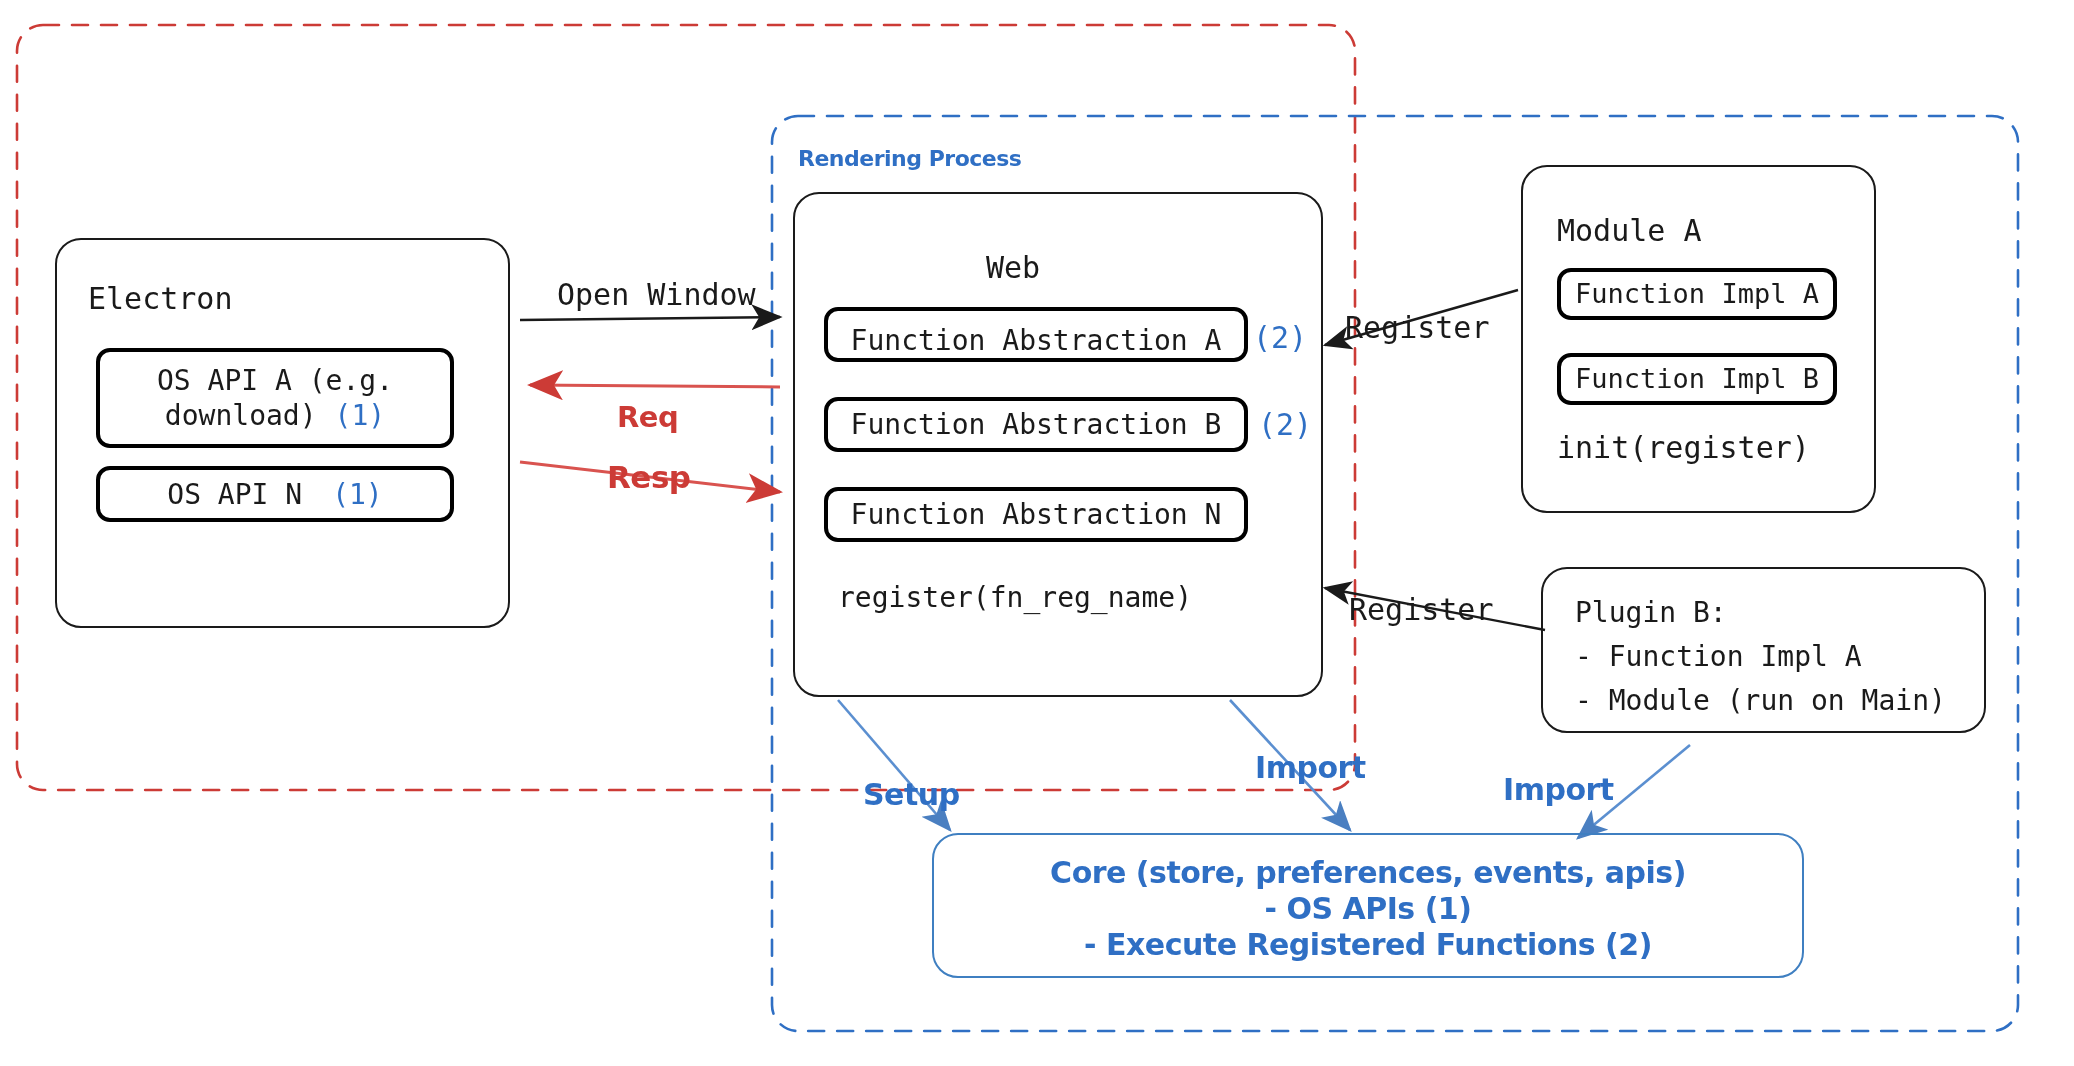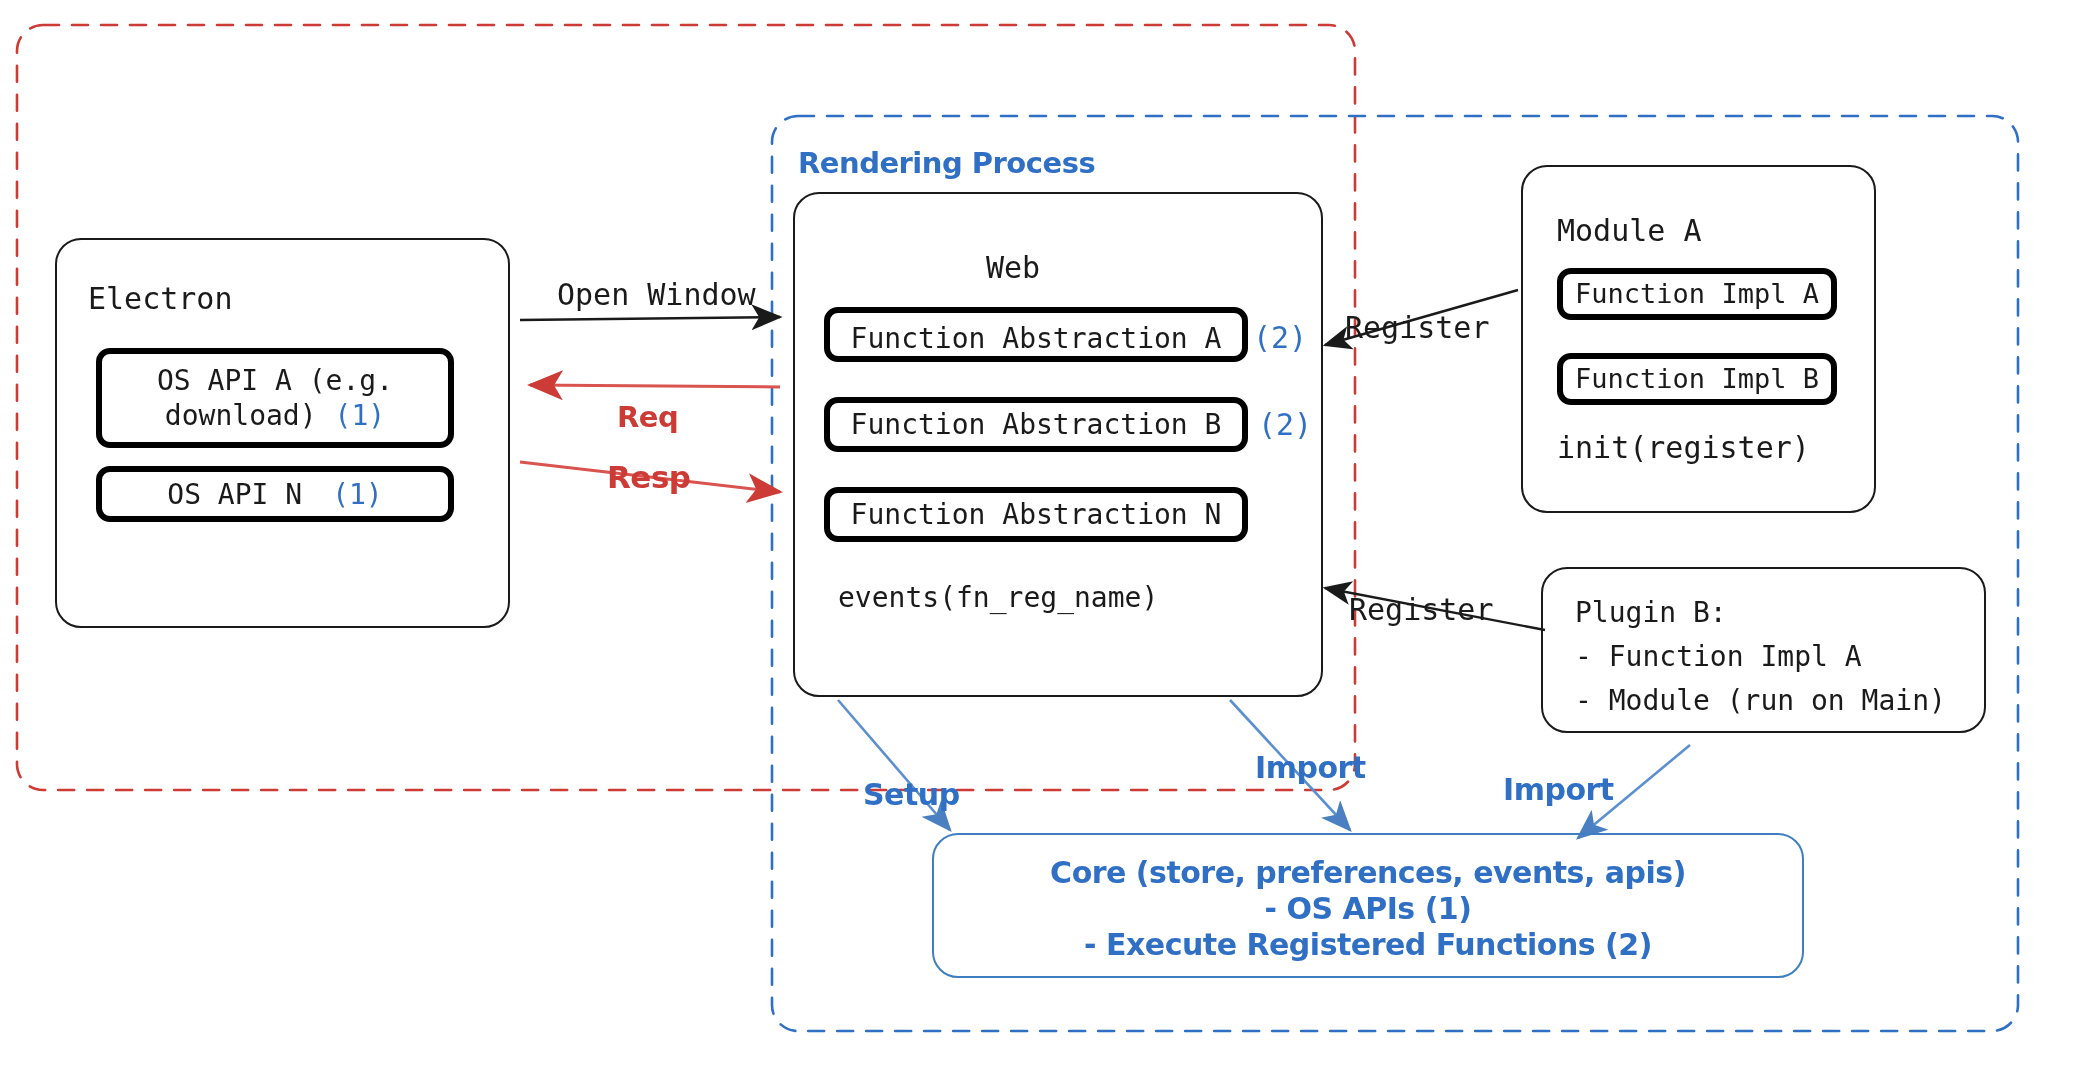--- a/index.html
+++ b/index.html
@@ -27,21 +27,21 @@
     position: absolute;
     box-sizing: border-box;
     background: transparent;
   }
   
   .box-solid {
     border: 2.5px solid #1a1a1a;
     border-radius: 26px;
   }
   .box-inner {
-    border: 6px solid #000000;
+    border: 4px solid #000000;
     border-radius: 14px;
   }
   .box-core {
     border: 2.5px solid #3f7fc1;
     border-radius: 26px;
   }
   .lbl {
     position: absolute;
     white-space: pre;
     color: #1a1a1a;
@@ -124,21 +124,21 @@
     <g>
       <path d="M1230,700 L1350,830" fill="none" stroke="#5b8fd0" stroke-width="2.6" marker-end="url(#arrowBlue)"></path>
     </g>
 
     <g>
       <path d="M1690,745 L1578,838" fill="none" stroke="#5b8fd0" stroke-width="2.6" marker-end="url(#arrowBlue)"></path>
     </g>
   </svg>
 
 
-  <div class="lbl hand blue" style="left:798px; top:146px; font-size:29px;">Rendering Process</div>
+  <div class="lbl hand blue" style="left:798px; top:146px; font-size:22px;">Rendering Process</div>
 
   <div class="node box-solid" style="left:55px; top:238px; width:455px; height:390px;">
   </div>
   <div class="lbl mono dark t30" style="left:88px; top:281px;">Electron</div>
 
   <div class="node box-inner flexc mono dark t28" style="left:96px; top:348px; width:358px; height:100px;">
     <div>
       <div style="display:inline;">OS API A (e.g.</div>
       <div>
         <span>download)</span><span class="blue" style="padding-left:18px;">(1)</span>
@@ -163,21 +163,21 @@
 
   <div class="node box-inner flexc mono dark t28" style="left:824px; top:397px; width:424px; height:55px;">
     <span>Function Abstraction B</span>
   </div>
   <div class="lbl mono blue t30" style="left:1258px; top:407px;">(2)</div>
 
   <div class="node box-inner flexc mono dark t28" style="left:824px; top:487px; width:424px; height:55px;">
     <span>Function Abstraction N</span>
   </div>
 
-  <div class="lbl mono dark t28" style="left:838px; top:581px;">events(fn_reg_name)</div>
+  <div class="lbl mono dark t28" style="left:838px; top:581px;">register(fn_reg_name)</div>
 
   <div class="node box-solid" style="left:1521px; top:165px; width:355px; height:348px;">
   </div>
   <div class="lbl mono dark t30" style="left:1557px; top:213px;">Module A</div>
 
   <div class="node box-inner flexc mono dark t27" style="left:1557px; top:268px; width:280px; height:52px;">
     <span>Function Impl A</span>
   </div>
 
   <div class="node box-inner flexc mono dark t27" style="left:1557px; top:353px; width:280px; height:52px;">

